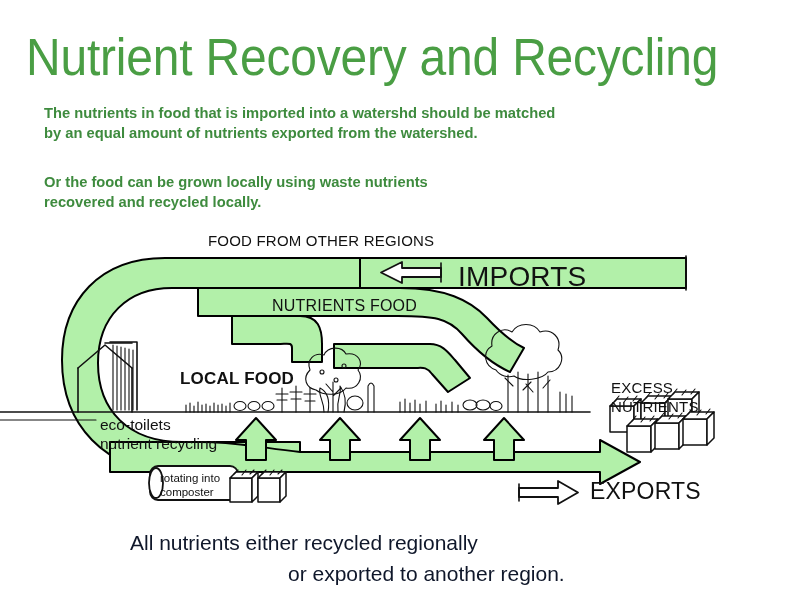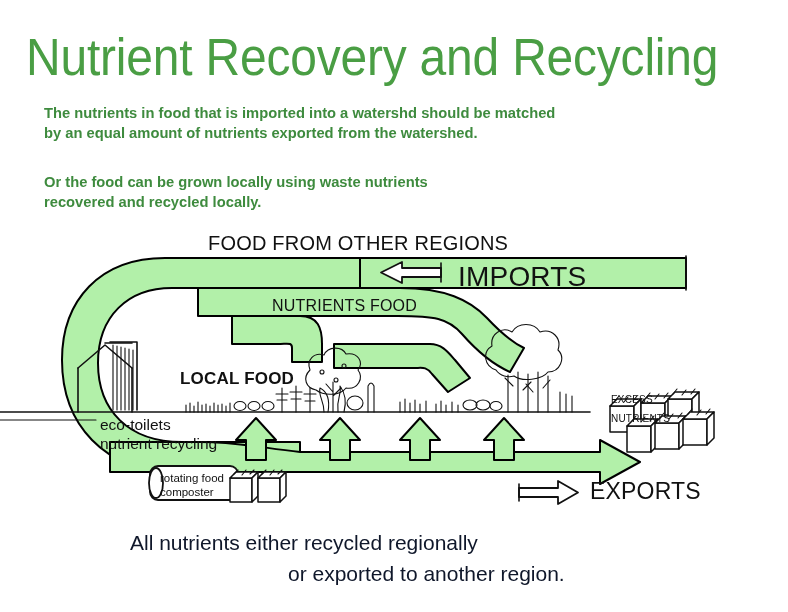--- a/index.html
+++ b/index.html
@@ -57,26 +57,26 @@
     height: 612px;
   }
 
   
   .dlabel {
     position: absolute;
     color: #111111;
     font-family: "Liberation Sans", sans-serif;
     white-space: pre-line;
   }
-  #lbl-food-other   { left: 208px; top: 232px; font-size: 20px; letter-spacing: .2px; }
+  #lbl-food-other   { left: 208px; top: 232px; font-size: 15px; letter-spacing: .2px; }
   #lbl-imports      { left: 458px; top: 261px; font-size: 28px; letter-spacing: .2px; }
   #lbl-regional     { left: 272px; top: 297px; font-size: 16px; letter-spacing: .2px; }
   #lbl-local        { left: 180px; top: 369px; font-size: 17px; letter-spacing: .2px; font-weight: bold; }
   #lbl-eco          { left: 100px; top: 415px; font-size: 15.5px; line-height: 19px; }
-  #lbl-excess       { left: 611px; top: 390px; font-size: 10px; line-height: 19px; letter-spacing: .2px; }
+  #lbl-excess       { left: 611px; top: 378px; font-size: 15px; line-height: 19px; letter-spacing: .2px; }
   #lbl-exports      { left: 590px; top: 478px; font-size: 23px; letter-spacing: .2px; }
   #lbl-composter    { left: 160px; top: 471px; font-size: 11.5px; line-height: 14px; }
 
   
   .caption {
     position: absolute;
     color: #0f172a;
     font-size: 21px;
     font-family: "Liberation Sans", sans-serif;
     white-space: nowrap;
@@ -322,17 +322,17 @@
 
 <div class="dlabel" id="lbl-food-other">FOOD FROM OTHER REGIONS</div>
 <div class="dlabel" id="lbl-imports">IMPORTS</div>
 <div class="dlabel" id="lbl-regional">NUTRIENTS FOOD</div>
 <div class="dlabel" id="lbl-local">LOCAL FOOD</div>
 <div class="dlabel" id="lbl-eco">eco-toilets
 nutrient recycling</div>
 <div class="dlabel" id="lbl-excess">EXCESS
 NUTRIENTS</div>
 <div class="dlabel" id="lbl-exports">EXPORTS</div>
-<div class="dlabel" id="lbl-composter">rotating food
+<div class="dlabel" id="lbl-composter">rotating into
 composter</div>
 
 <div class="caption" id="cap-1">All nutrients either recycled regionally</div>
 <div class="caption" id="cap-2">or exported  to another region.</div>
 
 </body></html>

